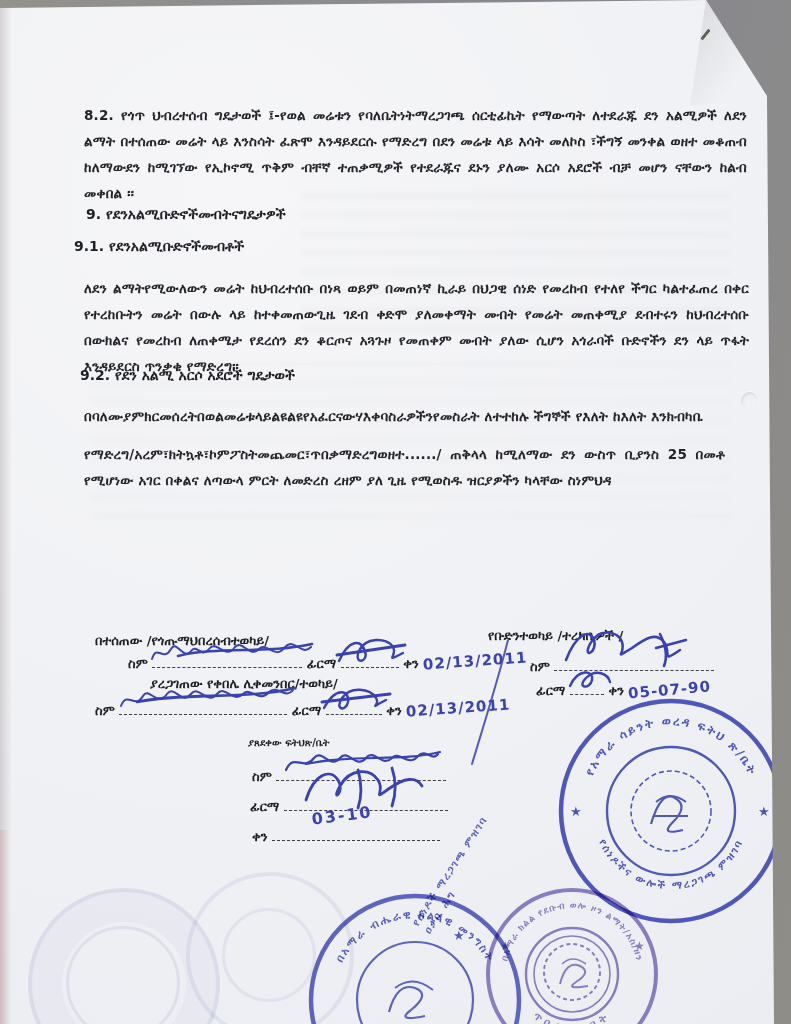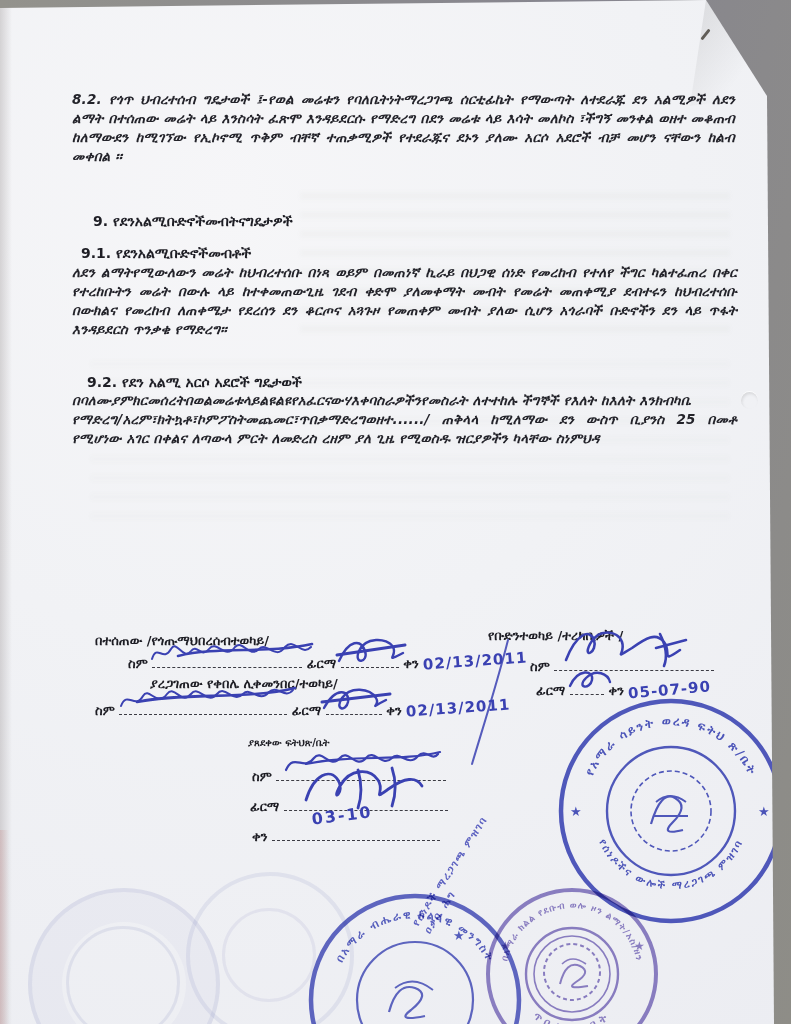--- a/index.html
+++ b/index.html
@@ -17,23 +17,23 @@
       background:linear-gradient(90deg,rgba(120,110,110,.25),rgba(0,0,0,0));}
   .edge-left-pink{position:absolute;left:0;top:830px;width:9px;height:194px;
       background:linear-gradient(90deg,rgba(205,150,150,.35),rgba(0,0,0,0));}
   .staple{position:absolute;left:704px;top:28px;width:3px;height:13px;background:#4a453e;
       transform:rotate(38deg);border-radius:2px;opacity:.85;}
   .punch-hole{position:absolute;left:741px;top:392px;width:17px;height:17px;border-radius:50%;
       box-shadow:inset 1px 2px 3px rgba(0,0,0,.10), 0 -1px 0 rgba(255,255,255,.7);}
   .ghost-band{position:absolute;filter:blur(2px);opacity:.5;pointer-events:none;
       background:repeating-linear-gradient(180deg,rgba(125,140,120,.07) 0 8px,rgba(0,0,0,0) 8px 19px);}
   
-  .para{position:absolute;margin:0;color:#23232a;font-size:13.5px;line-height:19px;
-      font-weight:600;text-align:justify;letter-spacing:.2px;font-style:italic;}
-  .hd{position:absolute;margin:7px;color:#1d1d24;font-size:14px;line-height:19px;font-weight:800;}
+  .para{position:absolute;margin:12px;color:#23232a;font-size:13.5px;line-height:26px;
+      font-weight:600;text-align:justify;letter-spacing:.2px;}
+  .hd{position:absolute;margin:0;color:#1d1d24;font-size:14px;line-height:19px;font-weight:800;}
   .lead{font-weight:800;}
   
   .sigrow{position:absolute;white-space:nowrap;color:#1d1d24;font-size:13px;font-weight:700;}
   .lbl{display:inline-block;vertical-align:baseline;}
   .dotline{display:inline-block;vertical-align:baseline;border-bottom:1.6px dashed #3c3c44;
       position:relative;height:14px;}
   .scrib{position:absolute;pointer-events:none;}
   .hand{color:#3a41b2;font-size:15px;font-weight:600;display:inline-block;
       transform:rotate(-4deg) translateY(-2px);letter-spacing:1px;}
   .hand2{color:#3a41b2;font-size:16px;font-weight:600;display:inline-block;

